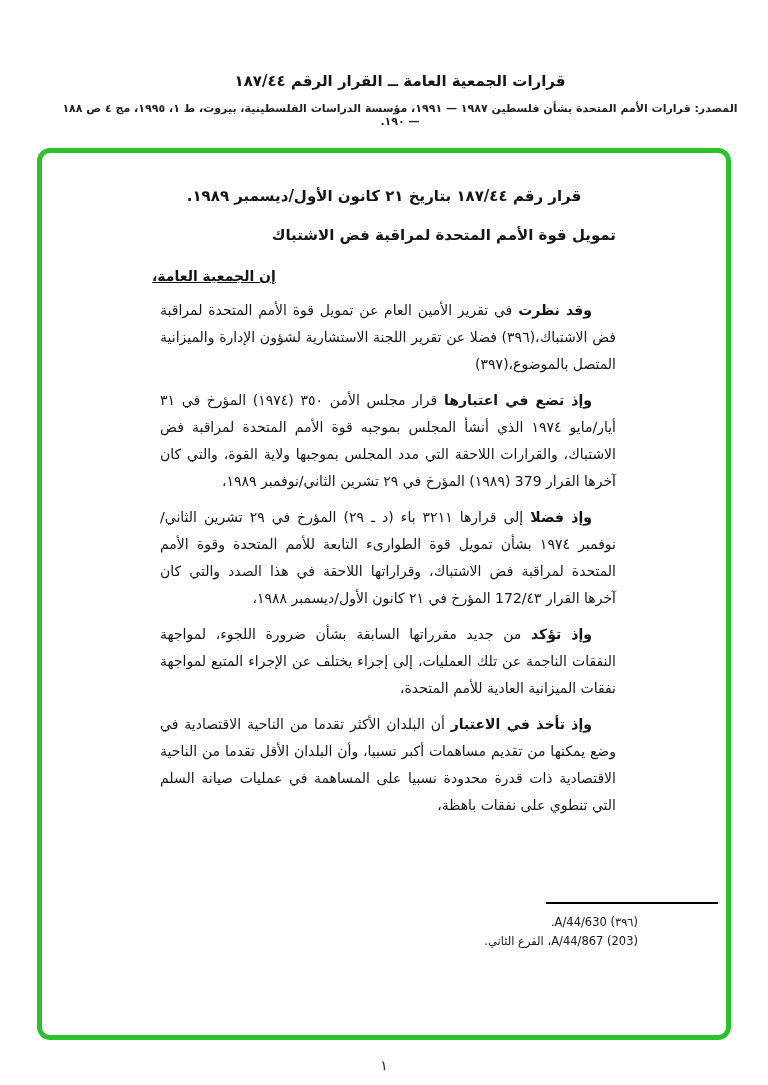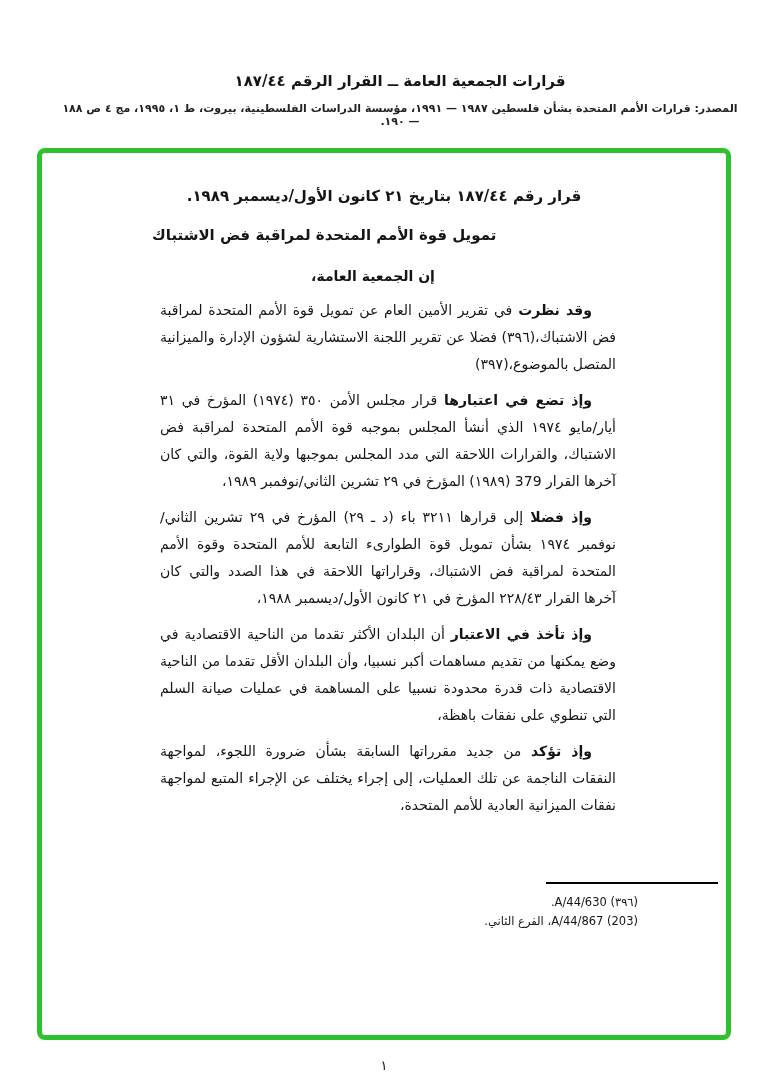--- a/index.html
+++ b/index.html
@@ -22,51 +22,52 @@
   }
   .header-source {
     font-size: 11px; font-weight: 700; margin-top: 12px;
     color: #222; padding: 0 30px;
   }
 
   
   .green-box {
     position: absolute; left: 37px; top: 148px;
     width: 684px; height: 882px;
-    border: 5px solid #2dc22d; border-radius: 8px;
+    border: 5px solid #2dc22d; border-radius: 13px;
     background: #ffffff;
     overflow: hidden;
   }
 
   
   .doc-text {
     direction: rtl;
     text-align: justify;
     padding: 30px 110px 0 110px;
     height: 706px; overflow: hidden;
     font-size: 14px; line-height: 27px;
   }
   .doc-title {
     text-align: center; font-weight: 700; font-size: 15px;
     margin: 0 0 12px 0; text-indent: 0;
   }
   .doc-subtitle {
-    text-align: left; font-weight: 700; font-size: 15px;
+    text-align: right; font-weight: 700; font-size: 15px;
     margin: 0 0 14px 0; text-indent: 0;
   }
   .opening-line {
     font-weight: 700; margin: 0 0 7px 0; text-indent: 22px;
-    text-align: center;
+    text-align: left;
+    text-decoration: underline;
   }
   p.para { margin: 0 0 9px 8px; text-indent: 24px; }
   .lead { font-weight: 700; }
 
   
   .footnotes {
-    position: absolute; left: 10px; right: 8px; bottom: 104px;
+    position: absolute; left: 10px; right: 8px; bottom: 84px;
     direction: rtl;
   }
   .fn-rule {
     width: 172px; height: 0;
     border-top: 2px solid #000;
     margin: 0 0 9px 0; 
   }
   .fn-line {
     font-size: 11.5px; line-height: 19px;
     text-align: right; margin-right: 80px;
@@ -98,29 +99,29 @@
 
     <p class="para">
       <span class="lead">وقد نظرت</span><span> في تقرير الأمين العام عن تمويل قوة الأمم المتحدة لمراقبة فض الاشتباك،(٣٩٦) فضلا عن تقرير اللجنة الاستشارية لشؤون الإدارة والميزانية المتصل بالموضوع،(٣٩٧)</span>
     </p>
 
     <p class="para">
       <span class="lead">وإذ تضع في اعتبارها</span><span> قرار مجلس الأمن ٣٥٠ (١٩٧٤) المؤرخ في ٣١ أيار/مايو ١٩٧٤ الذي أنشأ المجلس بموجبه قوة الأمم المتحدة لمراقبة فض الاشتباك، والقرارات اللاحقة التي مدد المجلس بموجبها ولاية القوة، والتي كان آخرها القرار 379 (١٩٨٩) المؤرخ في ٢٩ تشرين الثاني/نوفمبر ١٩٨٩،</span>
     </p>
 
     <p class="para">
-      <span class="lead">وإذ فضلا</span><span> إلى قرارها ٣٢١١ باء (د ـ ٢٩) المؤرخ في ٢٩ تشرين الثاني/نوفمبر ١٩٧٤ بشأن تمويل قوة الطوارىء التابعة للأمم المتحدة وقوة الأمم المتحدة لمراقبة فض الاشتباك، وقراراتها اللاحقة في هذا الصدد والتي كان آخرها القرار ٢٢٨/٤٣ المؤرخ في ٢١ كانون الأول/ديسمبر ١٩٨٨،</span>
+      <span class="lead">وإذ فضلا</span><span> إلى قرارها ٣٢١١ باء (د ـ ٢٩) المؤرخ في ٢٩ تشرين الثاني/نوفمبر ١٩٧٤ بشأن تمويل قوة الطوارىء التابعة للأمم المتحدة وقوة الأمم المتحدة لمراقبة فض الاشتباك، وقراراتها اللاحقة في هذا الصدد والتي كان آخرها القرار 172/٤٣ المؤرخ في ٢١ كانون الأول/ديسمبر ١٩٨٨،</span>
+    </p>
+
+    <p class="para">
+      <span class="lead">وإذ تؤكد</span><span> من جديد مقرراتها السابقة بشأن ضرورة اللجوء، لمواجهة النفقات الناجمة عن تلك العمليات، إلى إجراء يختلف عن الإجراء المتبع لمواجهة نفقات الميزانية العادية للأمم المتحدة،</span>
     </p>
 
     <p class="para">
       <span class="lead">وإذ تأخذ في الاعتبار</span><span> أن البلدان الأكثر تقدما من الناحية الاقتصادية في وضع يمكنها من تقديم مساهمات أكبر نسبيا، وأن البلدان الأقل تقدما من الناحية الاقتصادية ذات قدرة محدودة نسبيا على المساهمة في عمليات صيانة السلم التي تنطوي على نفقات باهظة،</span>
-    </p>
-
-    <p class="para">
-      <span class="lead">وإذ تؤكد</span><span> من جديد مقرراتها السابقة بشأن ضرورة اللجوء، لمواجهة النفقات الناجمة عن تلك العمليات، إلى إجراء يختلف عن الإجراء المتبع لمواجهة نفقات الميزانية العادية للأمم المتحدة،</span>
     </p>
 
 
   </div>
 
   <div class="footnotes">
     <div class="fn-rule"></div>
     <div class="fn-line">(٣٩٦) A/44/630.</div>
     <div class="fn-line">(203) A/44/867، الفرع الثاني.</div>
   </div>

